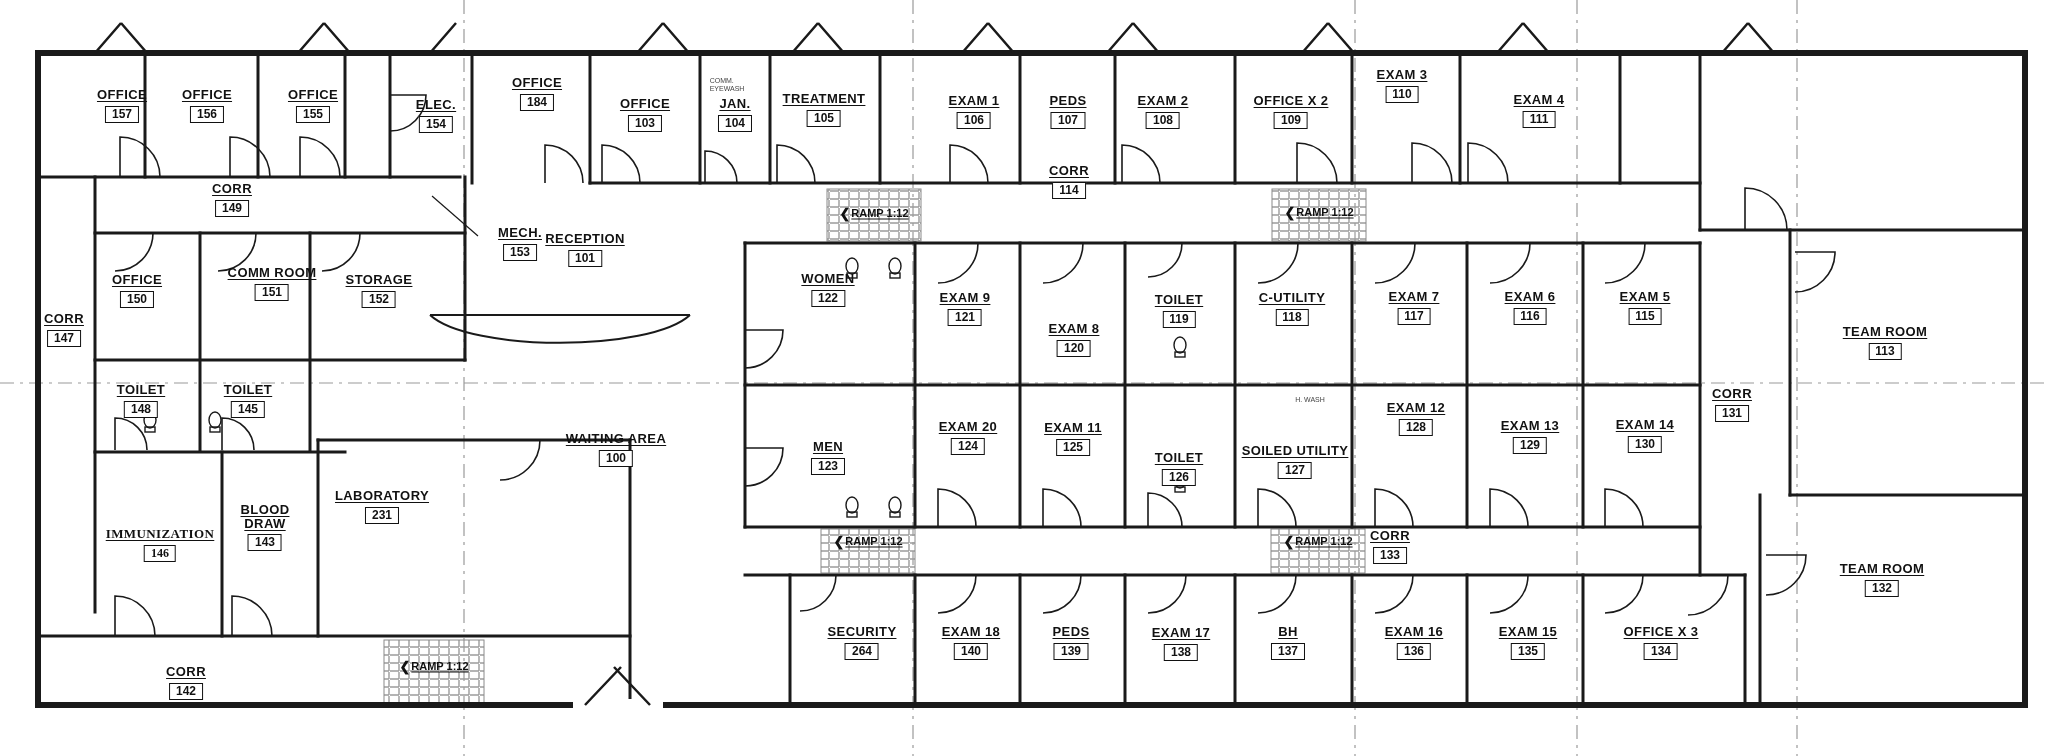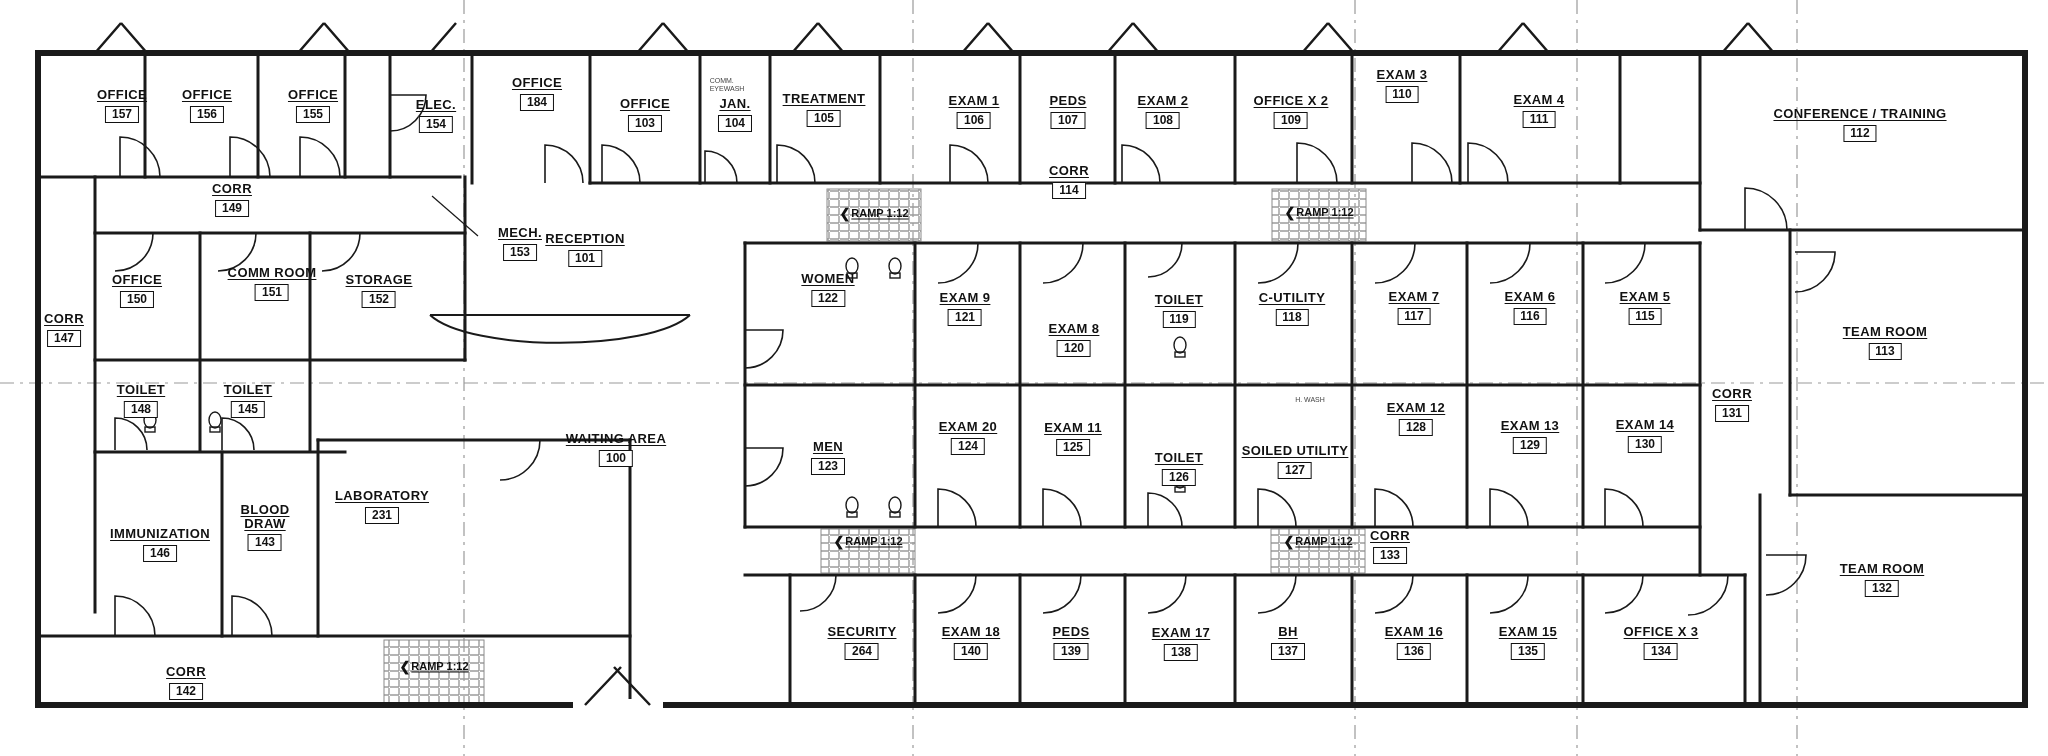--- a/index.html
+++ b/index.html
@@ -189,21 +189,20 @@
       <div class="room-label" style="left: 537px; top: 74px;"><span class="room-name">OFFICE</span><br><span class="room-number">184</span></div>
       <div class="room-label" style="left: 645px; top: 95px;"><span class="room-name">OFFICE</span><br><span class="room-number">103</span></div>
       <div class="room-label" style="left: 735px; top: 95px;"><span class="room-name">JAN.</span><br><span class="room-number">104</span></div>
       <div class="room-label" style="left: 824px; top: 90px;"><span class="room-name">TREATMENT</span><br><span class="room-number">105</span></div>
       <div class="room-label" style="left: 974px; top: 92px;"><span class="room-name">EXAM 1</span><br><span class="room-number">106</span></div>
       <div class="room-label" style="left: 1068px; top: 92px;"><span class="room-name">PEDS</span><br><span class="room-number">107</span></div>
       <div class="room-label" style="left: 1163px; top: 92px;"><span class="room-name">EXAM 2</span><br><span class="room-number">108</span></div>
       <div class="room-label" style="left: 1291px; top: 92px;"><span class="room-name">OFFICE X 2</span><br><span class="room-number">109</span></div>
       <div class="room-label" style="left: 1402px; top: 66px;"><span class="room-name">EXAM 3</span><br><span class="room-number">110</span></div>
       <div class="room-label" style="left: 1539px; top: 91px;"><span class="room-name">EXAM 4</span><br><span class="room-number">111</span></div>
-      <div class="room-label" style="left: 1860px; top: 105px;"><span class="room-name">CONFERENCE / TRAINING</span><br><span class="room-number">112</span></div>
       <div class="room-label" style="left: 232px; top: 180px;"><span class="room-name">CORR</span><br><span class="room-number">149</span></div>
       <div class="room-label" style="left: 520px; top: 224px;"><span class="room-name">MECH.</span><br><span class="room-number">153</span></div>
       <div class="room-label" style="left: 585px; top: 230px;"><span class="room-name">RECEPTION</span><br><span class="room-number">101</span></div>
       <div class="room-label" style="left: 1069px; top: 162px;"><span class="room-name">CORR</span><br><span class="room-number">114</span></div>
       <div class="room-label" style="left: 137px; top: 271px;"><span class="room-name">OFFICE</span><br><span class="room-number">150</span></div>
       <div class="room-label" style="left: 272px; top: 264px;"><span class="room-name">COMM ROOM</span><br><span class="room-number">151</span></div>
       <div class="room-label" style="left: 379px; top: 271px;"><span class="room-name">STORAGE</span><br><span class="room-number">152</span></div>
       <div class="room-label" style="left: 64px; top: 310px;"><span class="room-name">CORR</span><br><span class="room-number">147</span></div>
       <div class="room-label" style="left: 828px; top: 270px;"><span class="room-name">WOMEN</span><br><span class="room-number">122</span></div>
       <div class="room-label" style="left: 965px; top: 289px;"><span class="room-name">EXAM 9</span><br><span class="room-number">121</span></div>
@@ -219,21 +218,21 @@
       <div class="room-label" style="left: 248px; top: 381px;"><span class="room-name">TOILET</span><br><span class="room-number">145</span></div>
       <div class="room-label" style="left: 616px; top: 430px;"><span class="room-name">WAITING AREA</span><br><span class="room-number">100</span></div>
       <div class="room-label" style="left: 828px; top: 438px;"><span class="room-name">MEN</span><br><span class="room-number">123</span></div>
       <div class="room-label" style="left: 968px; top: 418px;"><span class="room-name">EXAM 20</span><br><span class="room-number">124</span></div>
       <div class="room-label" style="left: 1073px; top: 419px;"><span class="room-name">EXAM 11</span><br><span class="room-number">125</span></div>
       <div class="room-label" style="left: 1179px; top: 449px;"><span class="room-name">TOILET</span><br><span class="room-number">126</span></div>
       <div class="room-label" style="left: 1295px; top: 442px;"><span class="room-name">SOILED UTILITY</span><br><span class="room-number">127</span></div>
       <div class="room-label" style="left: 1416px; top: 399px;"><span class="room-name">EXAM 12</span><br><span class="room-number">128</span></div>
       <div class="room-label" style="left: 1530px; top: 417px;"><span class="room-name">EXAM 13</span><br><span class="room-number">129</span></div>
       <div class="room-label" style="left: 1645px; top: 416px;"><span class="room-name">EXAM 14</span><br><span class="room-number">130</span></div>
-      <div class="room-label" style="left: 160px; top: 525px;"><span class="room-name">IMMUNIZATION</span><br><span class="room-number">146</span></div>
+      <div class="room-label" style="left: 160px; top: 525px; font-family: Liberation Serif, serif;"><span class="room-name">IMMUNIZATION</span><br><span class="room-number">146</span></div>
       <div class="room-label" style="left: 265px; top: 503px;"><span class="room-name">BLOOD
 DRAW</span><br><span class="room-number">143</span></div>
       <div class="room-label" style="left: 382px; top: 487px;"><span class="room-name">LABORATORY</span><br><span class="room-number">231</span></div>
       <div class="room-label" style="left: 186px; top: 663px;"><span class="room-name">CORR</span><br><span class="room-number">142</span></div>
       <div class="room-label" style="left: 1390px; top: 527px;"><span class="room-name">CORR</span><br><span class="room-number">133</span></div>
       <div class="room-label" style="left: 862px; top: 623px;"><span class="room-name">SECURITY</span><br><span class="room-number">264</span></div>
       <div class="room-label" style="left: 971px; top: 623px;"><span class="room-name">EXAM 18</span><br><span class="room-number">140</span></div>
       <div class="room-label" style="left: 1071px; top: 623px;"><span class="room-name">PEDS</span><br><span class="room-number">139</span></div>
       <div class="room-label" style="left: 1181px; top: 624px;"><span class="room-name">EXAM 17</span><br><span class="room-number">138</span></div>
       <div class="room-label" style="left: 1288px; top: 623px;"><span class="room-name">BH</span><br><span class="room-number">137</span></div>

